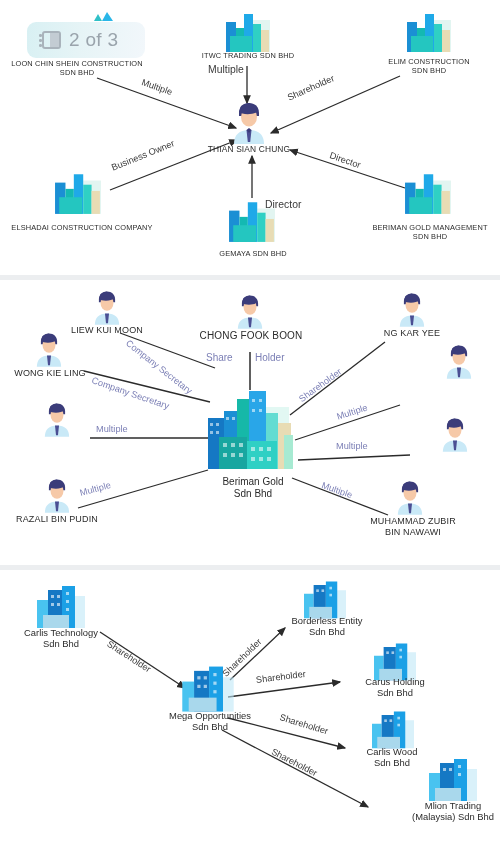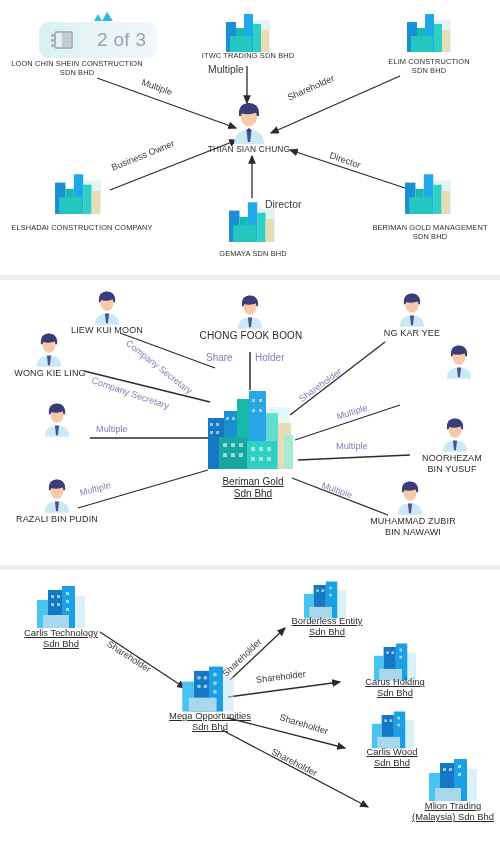--- a/index.html
+++ b/index.html
@@ -13,23 +13,22 @@
   .panel{position:relative;background:#ffffff;width:500px;overflow:hidden;}
   .p1{height:275px;}
   .p2{height:285px;}
   .p3{height:275px;}
 
   
   .badge{
     position:absolute;left:27px;top:22px;
     width:118px;height:36px;border-radius:9px;
     background:linear-gradient(100deg,#d8f0f3 0%,#e6f4f6 45%,#f2f7fb 100%);
-    display:flex;align-items:center;gap:24px;padding-left:12px;
+    display:flex;align-items:center;gap:8px;padding-left:12px;
     box-sizing:border-box;
-    margin-left:12px;
   }
   .badge-ico{width:22px;height:18px;position:relative;flex:0 0 auto;}
   .badge-ico .frame{
     position:absolute;left:3px;top:0;width:19px;height:18px;
     border:2px solid #a9b3bb;border-radius:3px;box-sizing:border-box;
   }
   .badge-ico .fill{
     position:absolute;left:11px;top:2px;width:9px;height:14px;background:#c3ccd3;
   }
   .badge-ico .d1,.badge-ico .d2,.badge-ico .d3{
@@ -40,21 +39,21 @@
 
   
   .deco{position:absolute;left:88px;top:10px;width:30px;height:12px;}
 
   
   .lbl{
     position:absolute;text-align:center;line-height:1.18;
     color:#2b2b2b;white-space:pre-line;
   }
   .lbl.caps{font-size:7.4px;letter-spacing:.15px;}
-  .lbl.mixed{font-size:9.4px;text-decoration:underline;}
+  .lbl.mixed{font-size:9.4px;}
 
   
   .elab{position:absolute;white-space:nowrap;transform-origin:left center;}
   .elab.dark{color:#3a3a3a;font-size:9.2px;}
   .elab.violet{color:#7b7fb5;font-size:9.2px;}
   .elab.big{font-size:10.4px;}
 
   svg.edges{position:absolute;left:0;top:0;width:500px;height:100%;}
   .ic{position:absolute;}
 </style>
@@ -246,22 +245,20 @@
       <path d="M18.5 30h5l-1.3 12h-2.4z" fill="#4b4f93"></path>
     </svg>
 
     <svg class="ic" style="left:438px;top:135px;width:34px;height:38px" viewBox="0 0 42 44">
       <path d="M11 13c0-6 4-10 10-10s10 4 10 10v3H11z" fill="#3b3c7a"></path>
       <ellipse cx="21" cy="17" rx="8" ry="9.5" fill="#f6c9a8"></ellipse>
       <path d="M11 12c3 3 16 3 19-1l-2-5-8-3-7 3z" fill="#3b3c7a"></path>
       <path d="M6 44c0-9 5-14 15-14s15 5 15 14z" fill="#c9e9f7"></path>
       <path d="M18.5 30h5l-1.3 12h-2.4z" fill="#4b4f93"></path>
     </svg>
-    <div class="lbl caps" style="left:404px;top:173px;width:96px;font-size:9px">NOORHEZAM
-BIN YUSUF</div>
 
     <svg class="ic" style="left:393px;top:198px;width:34px;height:38px" viewBox="0 0 42 44">
       <path d="M11 13c0-6 4-10 10-10s10 4 10 10v3H11z" fill="#3b3c7a"></path>
       <ellipse cx="21" cy="17" rx="8" ry="9.5" fill="#f6c9a8"></ellipse>
       <path d="M11 12c3 3 16 3 19-1l-2-5-8-3-7 3z" fill="#3b3c7a"></path>
       <path d="M6 44c0-9 5-14 15-14s15 5 15 14z" fill="#c9e9f7"></path>
       <path d="M18.5 30h5l-1.3 12h-2.4z" fill="#4b4f93"></path>
     </svg>
     <div class="lbl caps" style="left:355px;top:236px;width:116px;font-size:9px">MUHAMMAD ZUBIR
 BIN NAWAWI</div>

